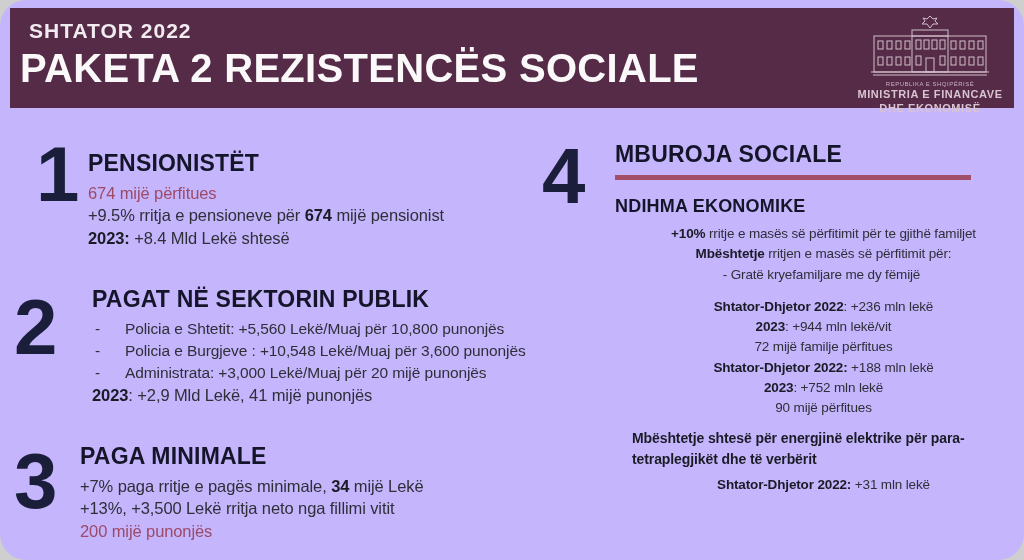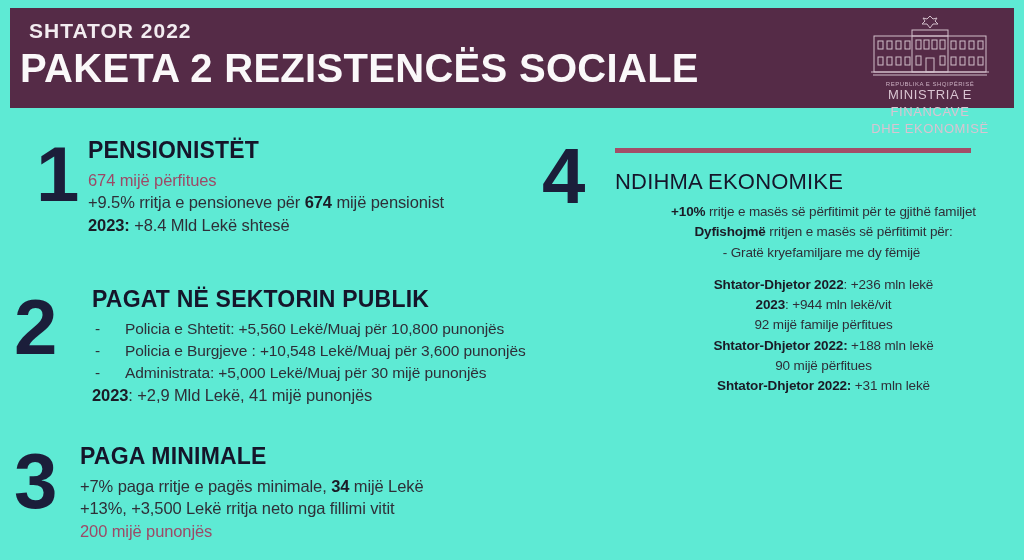--- a/index.html
+++ b/index.html
@@ -1,48 +1,49 @@
 <!DOCTYPE html>
 <html><head>
 <meta charset="utf-8">
 <style>
   html,body { margin:0; padding:0; background:#cfcfcf; }
   .stage {
     position:relative; width:1024px; height:560px;
-    background:#5eead4; overflow:hidden;
+    background:#c4b5fd; overflow:hidden;
     font-family:"Liberation Sans", sans-serif;
+    border-radius:26px;
   }
   
   .header { position:absolute; left:10px; top:8px; width:1004px; height:100px; background:#552b47; }
   .kicker {
     position:absolute; left:19px; top:11px;
     color:#f2ecf0; font-size:21px; font-weight:700; letter-spacing:1px; white-space:nowrap;
   }
   .page-title {
     position:absolute; left:10px; top:38px;
     color:#faf8f9; font-size:40px; font-weight:700; letter-spacing:.3px; white-space:nowrap;
   }
   .logo { position:absolute; left:845px; top:6px; width:150px; height:94px; text-align:center; }
   .logo svg { display:block; margin:0 auto; opacity:.85; }
   .logo-cap0 { font-size:6px; color:#c9aec0; letter-spacing:.5px; line-height:1; margin-top:1px; }
-  .logo-cap  { font-size:13px; font-weight:400; color:#d9c4d1; letter-spacing:.6px; line-height:1.3; }
+  .logo-cap  { font-size:11px; font-weight:700; color:#d9c4d1; letter-spacing:.6px; line-height:1.3; }
   
   .num { position:absolute; font-size:78px; line-height:.82; font-weight:700; color:#1b1e3a; }
   
   .sec { position:absolute; }
   .sec-title { font-size:23px; font-weight:700; color:#15152a; letter-spacing:.2px; margin-bottom:5px; white-space:nowrap; }
   .t17 { font-size:16.5px; color:#2f2f38; line-height:1.36; letter-spacing:-.1px; }
   .b   { font-weight:700; color:#1b1b26; }
   .maroon { color:#9c4a67; }
   .bullet { display:flex; font-size:15.5px; color:#2f2f38; line-height:1.42; letter-spacing:-.1px; }
   .bullet .dash { flex:0 0 30px; padding-left:3px; }
   .mt4 { margin-top:4px; }
   
   .rule { height:5px; width:356px; background:#a34e68; margin:7px 0 11px 0; }
-  .sub-title { font-size:22px; font-weight:400; color:#15152a; letter-spacing:.2px; margin:16px 0 7px 0; white-space:nowrap; }
+  .sub-title { font-size:18px; font-weight:700; color:#15152a; letter-spacing:.2px; margin:16px 0 7px 0; white-space:nowrap; }
   .sub-title2 { font-size:18.5px; font-weight:700; color:#15152a; letter-spacing:.2px; margin:11px 0 9px 0; white-space:nowrap; }
   .r14 { font-size:13.5px; color:#2f2f38; line-height:1.5; letter-spacing:-.15px;text-align:center; }
   .ind { padding-left:17px; }
   .ind-d { padding-left:13px; }
   .sub3-title { font-size:14px; font-weight:700; color:#1b1b26; line-height:1.45; letter-spacing:-.1px; margin:10px 0 6px 0; padding-left:17px; }
   .gap12 { height:12px; }
 </style>
 </head>
 <body>
 
@@ -91,66 +92,69 @@
           <line x1="5" y1="61" x2="119" y2="61"></line>
         </g>
       </svg>
       <div class="logo-cap0">REPUBLIKA E SHQIPËRISË</div>
       <div class="logo-cap">MINISTRIA E FINANCAVE</div>
       <div class="logo-cap">DHE EKONOMISË</div>
     </div>
   </div>
 
   <div class="num" style="left:36px; top:143px;">1</div>
-  <div class="sec" style="left:88px; top:137px; width:450px;">
+  <div class="sec" style="left:88px; top:150px; width:450px;">
     <div class="sec-title">PENSIONISTËT</div>
     <div class="t17 maroon">674 mijë përfitues</div>
     <div class="t17"><span>+9.5% rritja e pensioneve për </span><span class="b">674</span><span> mijë pensionist</span></div>
     <div class="t17"><span class="b">2023:</span><span> +8.4 Mld Lekë shtesë</span></div>
   </div>
 
   <div class="num" style="left:14px; top:296px;">2</div>
   <div class="sec" style="left:92px; top:286px; width:478px;">
     <div class="sec-title">PAGAT NË SEKTORIN PUBLIK</div>
     <div class="bullet mt4">
         <span class="dash">-</span>
         <span>Policia e Shtetit: +5,560 Lekë/Muaj për 10,800 punonjës</span>
       </div>
     <div class="bullet">
         <span class="dash">-</span>
         <span>Policia e Burgjeve : +10,548 Lekë/Muaj për 3,600 punonjës</span>
       </div>
     <div class="bullet">
         <span class="dash">-</span>
-        <span>Administrata: +5,000 Lekë/Muaj për 30 mijë punonjës</span>
+        <span>Administrata: +3,000 Lekë/Muaj për 20 mijë punonjës</span>
       </div>
     <div class="t17"><span class="b">2023</span><span>: +2,9 Mld Lekë, 41 mijë punonjës</span></div>
   </div>
 
   <div class="num" style="left:14px; top:450px;">3</div>
   <div class="sec" style="left:80px; top:443px; width:450px;">
     <div class="sec-title">PAGA MINIMALE</div>
     <div class="t17"><span>+7% paga rritje e pagës minimale, </span><span class="b">34</span><span> mijë Lekë</span></div>
     <div class="t17">+13%, +3,500 Lekë rritja neto nga fillimi vitit</div>
     <div class="t17 maroon">200 mijë punonjës</div>
   </div>
 
   <div class="num" style="left:542px; top:145px;">4</div>
   <div class="sec" style="left:615px; top:141px; width:400px;">
+    <div class="sec-title">MBUROJA SOCIALE</div>
     <div class="rule"></div>
 
     <div class="sub-title">NDIHMA EKONOMIKE</div>
     <div class="r14 ind"><span class="b">+10%</span><span> rritje e masës së përfitimit për te gjithë familjet</span></div>
-    <div class="r14 ind"><span class="b">Dyfishojmë</span><span> rritjen e masës së përfitimit për:</span></div>
+    <div class="r14 ind"><span class="b">Mbështetje</span><span> rritjen e masës së përfitimit për:</span></div>
     <div class="r14 ind-d">- Gratë kryefamiljare me dy fëmijë</div>
     <div class="gap12"></div>
     <div class="r14 ind"><span class="b">Shtator-Dhjetor 2022</span><span>: +236 mln lekë</span></div>
     <div class="r14 ind"><span class="b">2023</span><span>: +944 mln lekë/vit</span></div>
-    <div class="r14 ind maroon">92 mijë familje përfitues</div>
+    <div class="r14 ind maroon">72 mijë familje përfitues</div>
 
     <div class="r14 ind"><span class="b">Shtator-Dhjetor 2022:</span><span> +188 mln lekë</span></div>
+    <div class="r14 ind"><span class="b">2023</span><span>: +752 mln lekë</span></div>
     <div class="r14 ind maroon">90 mijë përfitues</div>
 
+    <div class="sub3-title">Mbështetje  shtesë për energjinë elektrike për para-tetraplegjikët dhe të verbërit</div>
     <div class="r14 ind"><span class="b">Shtator-Dhjetor 2022:</span><span> +31 mln lekë</span></div>
 
   </div>
 
 </div>
 
 </body></html>

